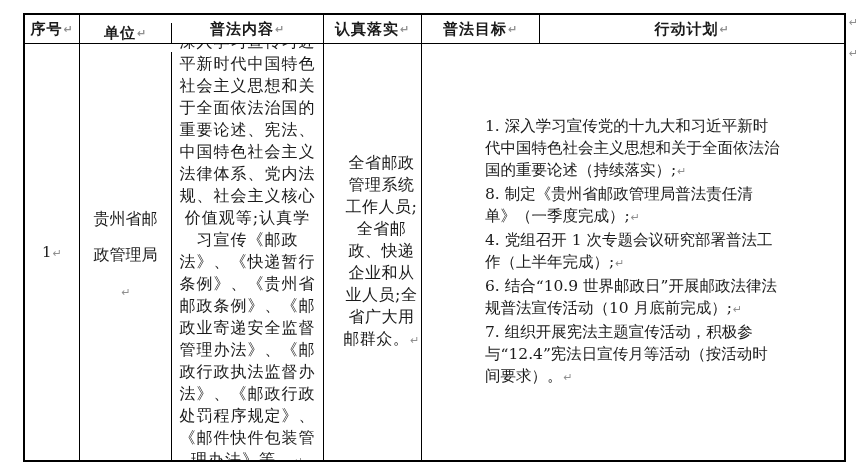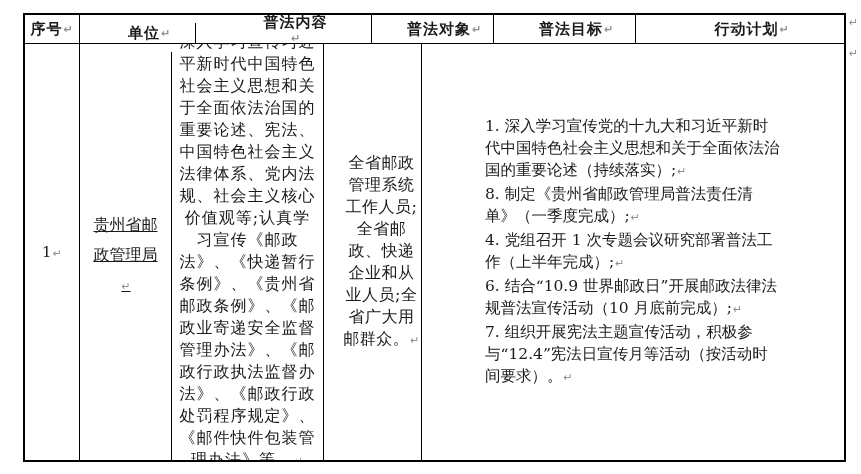--- a/index.html
+++ b/index.html
@@ -12,39 +12,39 @@
     overflow: hidden;
   }
   .doc-table {
     position: absolute; left: 23px; top: 13px;
     width: 823px; height: 449px;
     border: 2px solid #000;
     box-sizing: border-box;
     display: flex; flex-direction: column;
     background: #fff;
   }
-  .hrow { display: flex; height: 28px; border-bottom: 1px solid #000; flex: none; gap: 24px; }
+  .hrow { display: flex; height: 28px; border-bottom: 1px solid #000; flex: none; }
   .brow { display: flex; flex: 1; min-height: 0; }
   .cell {
     box-sizing: border-box;
     border-right: 1px solid #000;
     display: flex; align-items: center; justify-content: center;
     overflow: hidden;
   }
   .cell:last-child { border-right: none; }
   .c1 { width: 55px; }
   .c2 { width: 92px; margin-top: 8px; }
-  .c3 { width: 152px; flex-direction: column; }
+  .c3 { width: 152px; }
   .c4 { width: 98px; }
   .c5 { width: 118px; }
   .c6 { flex: 1; }
   .hcell { font-weight: bold; font-size: 15px; letter-spacing: 1px; }
   .txt { text-align: center; }
   .index-txt { font-size: 15px; }
-  .unit-txt  { width: 66px; font-size: 16px; line-height: 30px; text-decoration: underline; }
+  .unit-txt  { width: 66px; font-size: 16px; line-height: 36px; }
   .content-txt  { width: 142px; font-size: 16px; letter-spacing: 1px; line-height: 22px; }
   .audience-txt { width: 82px;  font-size: 16px; letter-spacing: 0.5px; line-height: 22px; margin-left: 18px; }
   .goal-txt     { width: 105px; font-size: 16px; letter-spacing: 0.5px; line-height: 22px; }
   .plan-block { width: 296px; text-align: left; font-size: 15.5px; line-height: 22px; }
   .pilcrow {
     color: #8f8f8f; font-size: 11px; margin-left: 1px;
     font-family: "DejaVu Sans", sans-serif;
     vertical-align: baseline;
   }
   .sp-red {
@@ -77,21 +77,21 @@
     </div>
     <div class="cell hcell c2">
       <span>单位</span>
         <span class="pilcrow">↵</span>
     </div>
     <div class="cell hcell c3">
       <span>普法内容</span>
         <span class="pilcrow">↵</span>
     </div>
     <div class="cell hcell c4">
-      <span>普法对象</span>
+      <span>认真落实</span>
         <span class="pilcrow">↵</span>
     </div>
     <div class="cell hcell c5">
       <span>普法目标</span>
         <span class="pilcrow">↵</span>
     </div>
     <div class="cell hcell c6">
       <span>行动计划</span>
         <span class="pilcrow">↵</span>
     </div>

